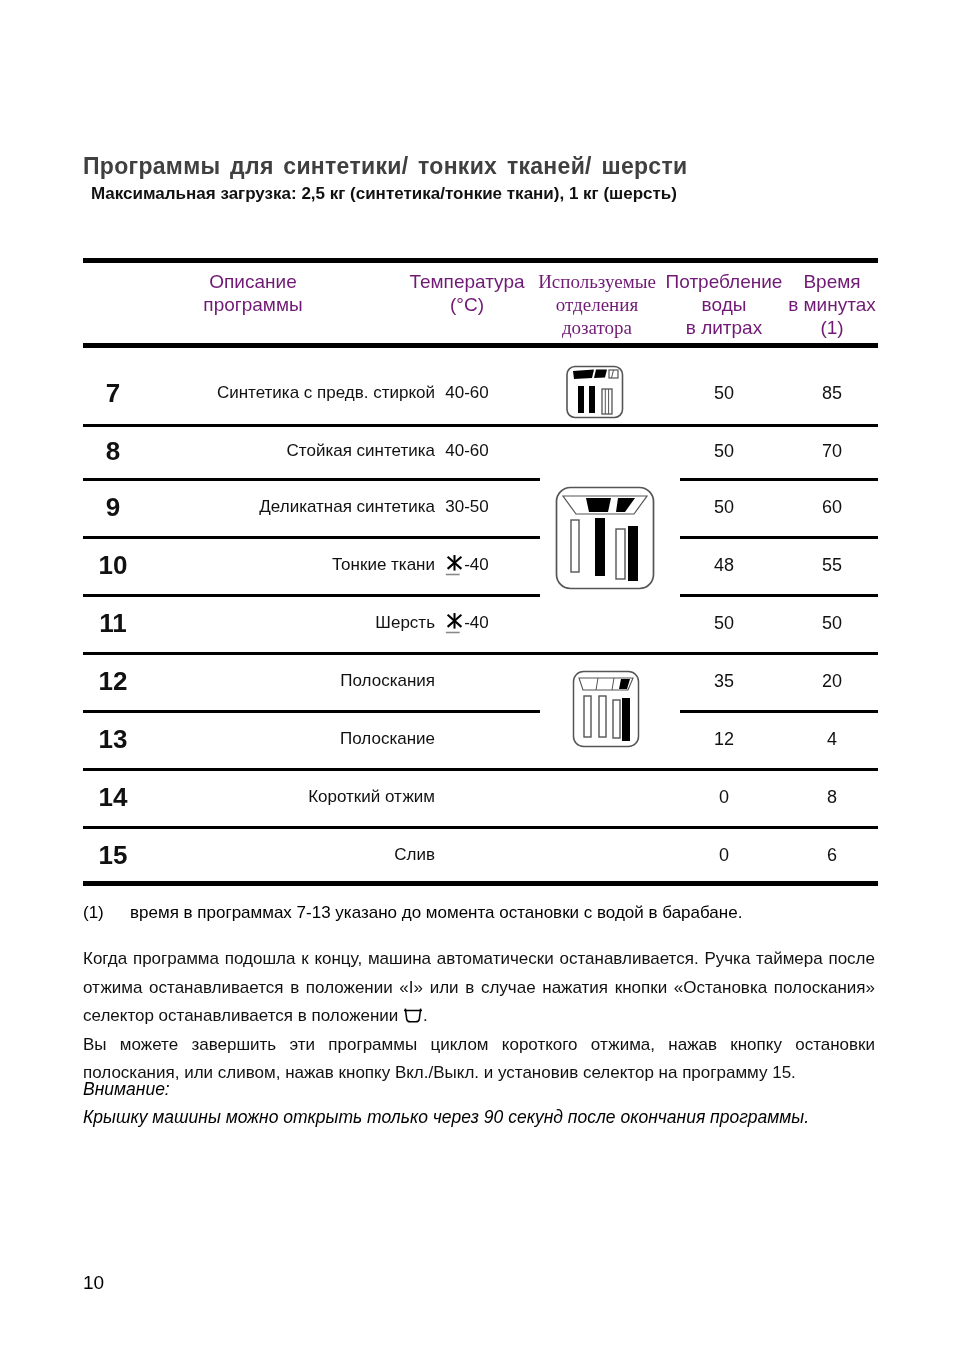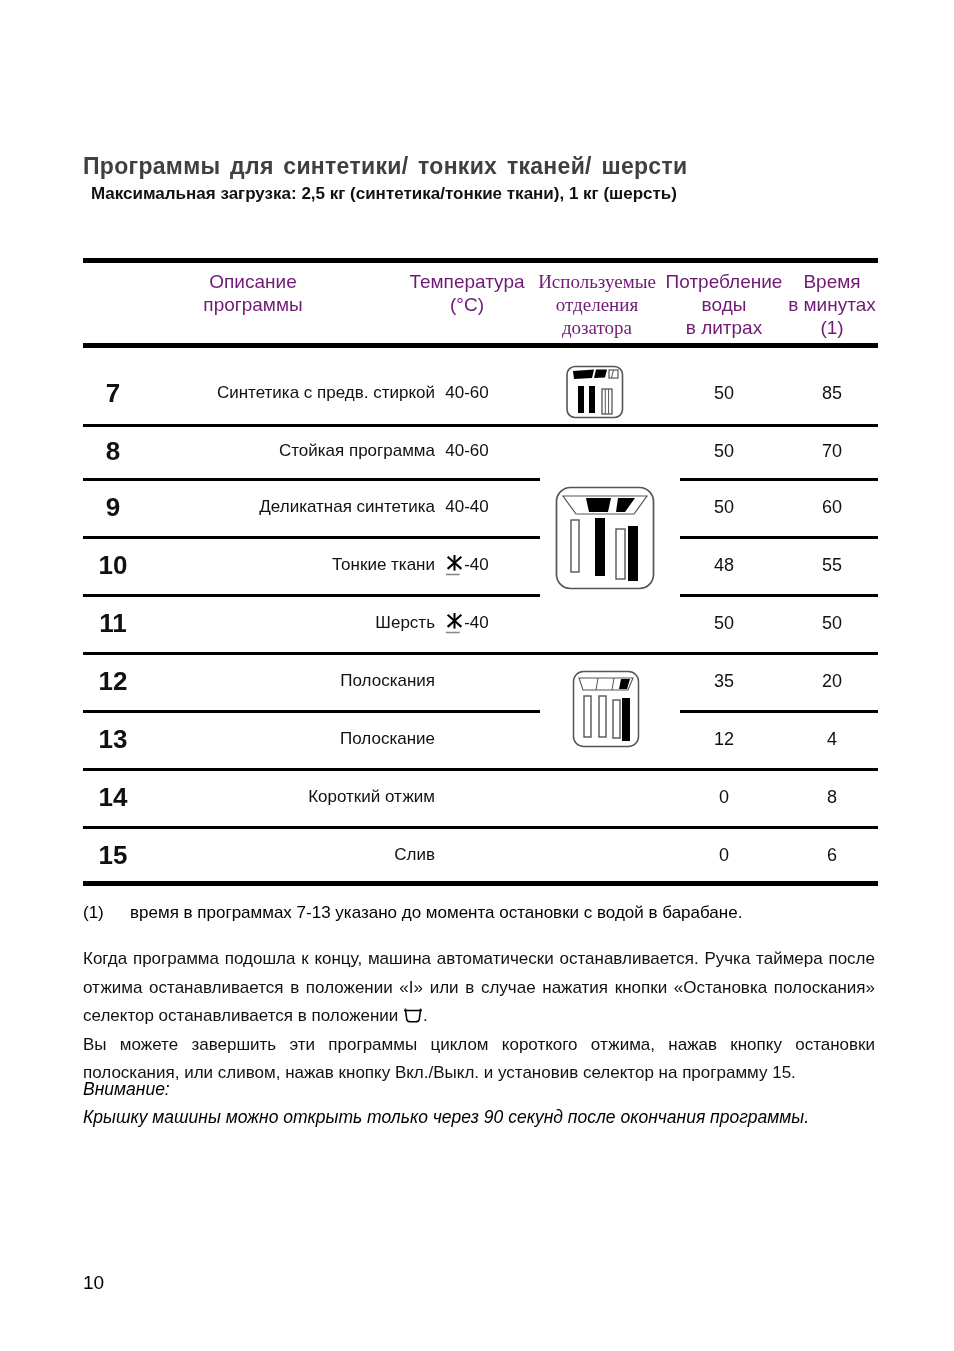--- a/index.html
+++ b/index.html
@@ -73,28 +73,28 @@
 в минутах
 (1)</div>
 
     <div class="cell num" style="top:120px;">7</div>
     <div class="cell desc" style="top:120px;">Синтетика с предв. стиркой</div>
     <div class="cell temp" style="top:120px;">40-60</div>
     <div class="cell water" style="top:120px;">50</div>
     <div class="cell time" style="top:120px;">85</div>
 
     <div class="cell num" style="top:178px;">8</div>
-    <div class="cell desc" style="top:178px;">Стойкая программа</div>
+    <div class="cell desc" style="top:178px;">Стойкая синтетика</div>
     <div class="cell temp" style="top:178px;">40-60</div>
     <div class="cell water" style="top:178px;">50</div>
     <div class="cell time" style="top:178px;">70</div>
 
     <div class="cell num" style="top:234px;">9</div>
     <div class="cell desc" style="top:234px;">Деликатная синтетика</div>
-    <div class="cell temp" style="top:234px;">40-40</div>
+    <div class="cell temp" style="top:234px;">30-50</div>
     <div class="cell water" style="top:234px;">50</div>
     <div class="cell time" style="top:234px;">60</div>
 
     <div class="cell num" style="top:292px;">10</div>
     <div class="cell desc" style="top:292px;">Тонкие ткани</div>
     <div class="cell temp" style="top:292px;">
       <span class="inline-svg">
           <svg width="19" height="24" viewBox="0 0 22 27">
             <line x1="11" y1="2" x2="11" y2="20" stroke="#000" stroke-width="2.4"></line>
             <line x1="3" y1="4" x2="19" y2="18" stroke="#000" stroke-width="2.4"></line>

